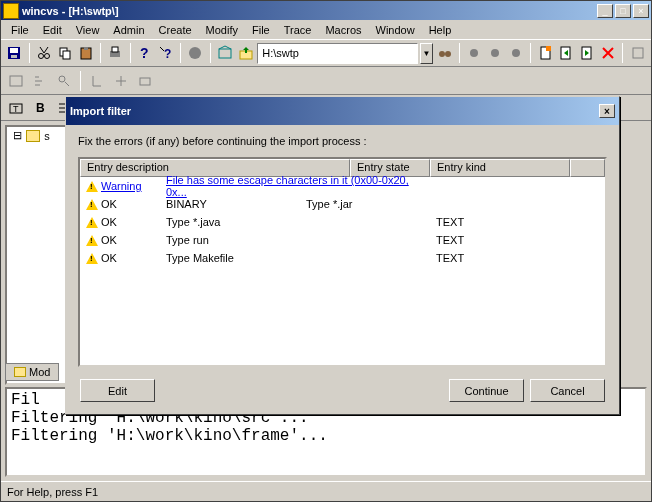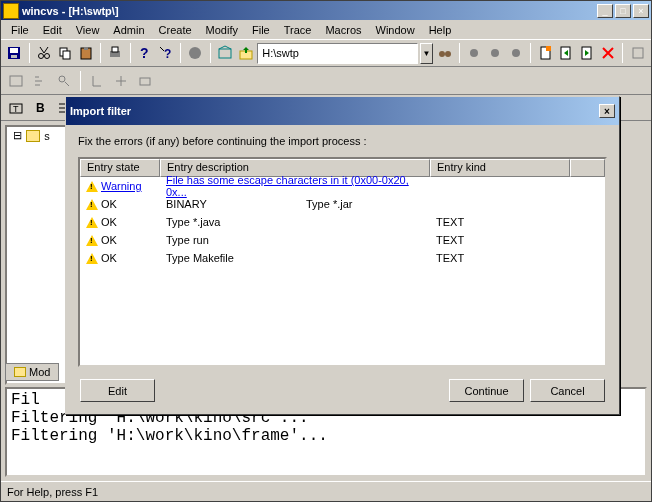--- a/index.html
+++ b/index.html
@@ -315,22 +315,22 @@
 
 <div class="dialog">
   <div class="dialog-title">
     <span style="flex:1">Import filter</span>
     <div class="dialog-close">×</div>
   </div>
   <div class="dialog-body">
     <div class="dialog-msg">Fix the errors (if any) before continuing the import process :</div>
     <div class="listview">
       <div class="lv-header">
+        <div class="lv-col c2">Entry description</div>
         <div class="lv-col c1">Entry state</div>
-        <div class="lv-col c2">Entry description</div>
         <div class="lv-col c3">Entry kind</div>
         <div class="lv-col c4"></div>
       </div>
       <div class="lv-body" id="lv-body">
           <div class="lv-row">
             <div class="lv-cell c1">
               <div class="warn-icon"></div>
               <span class="link-text">Warning</span>
             </div>
             <div class="lv-cell c2">

